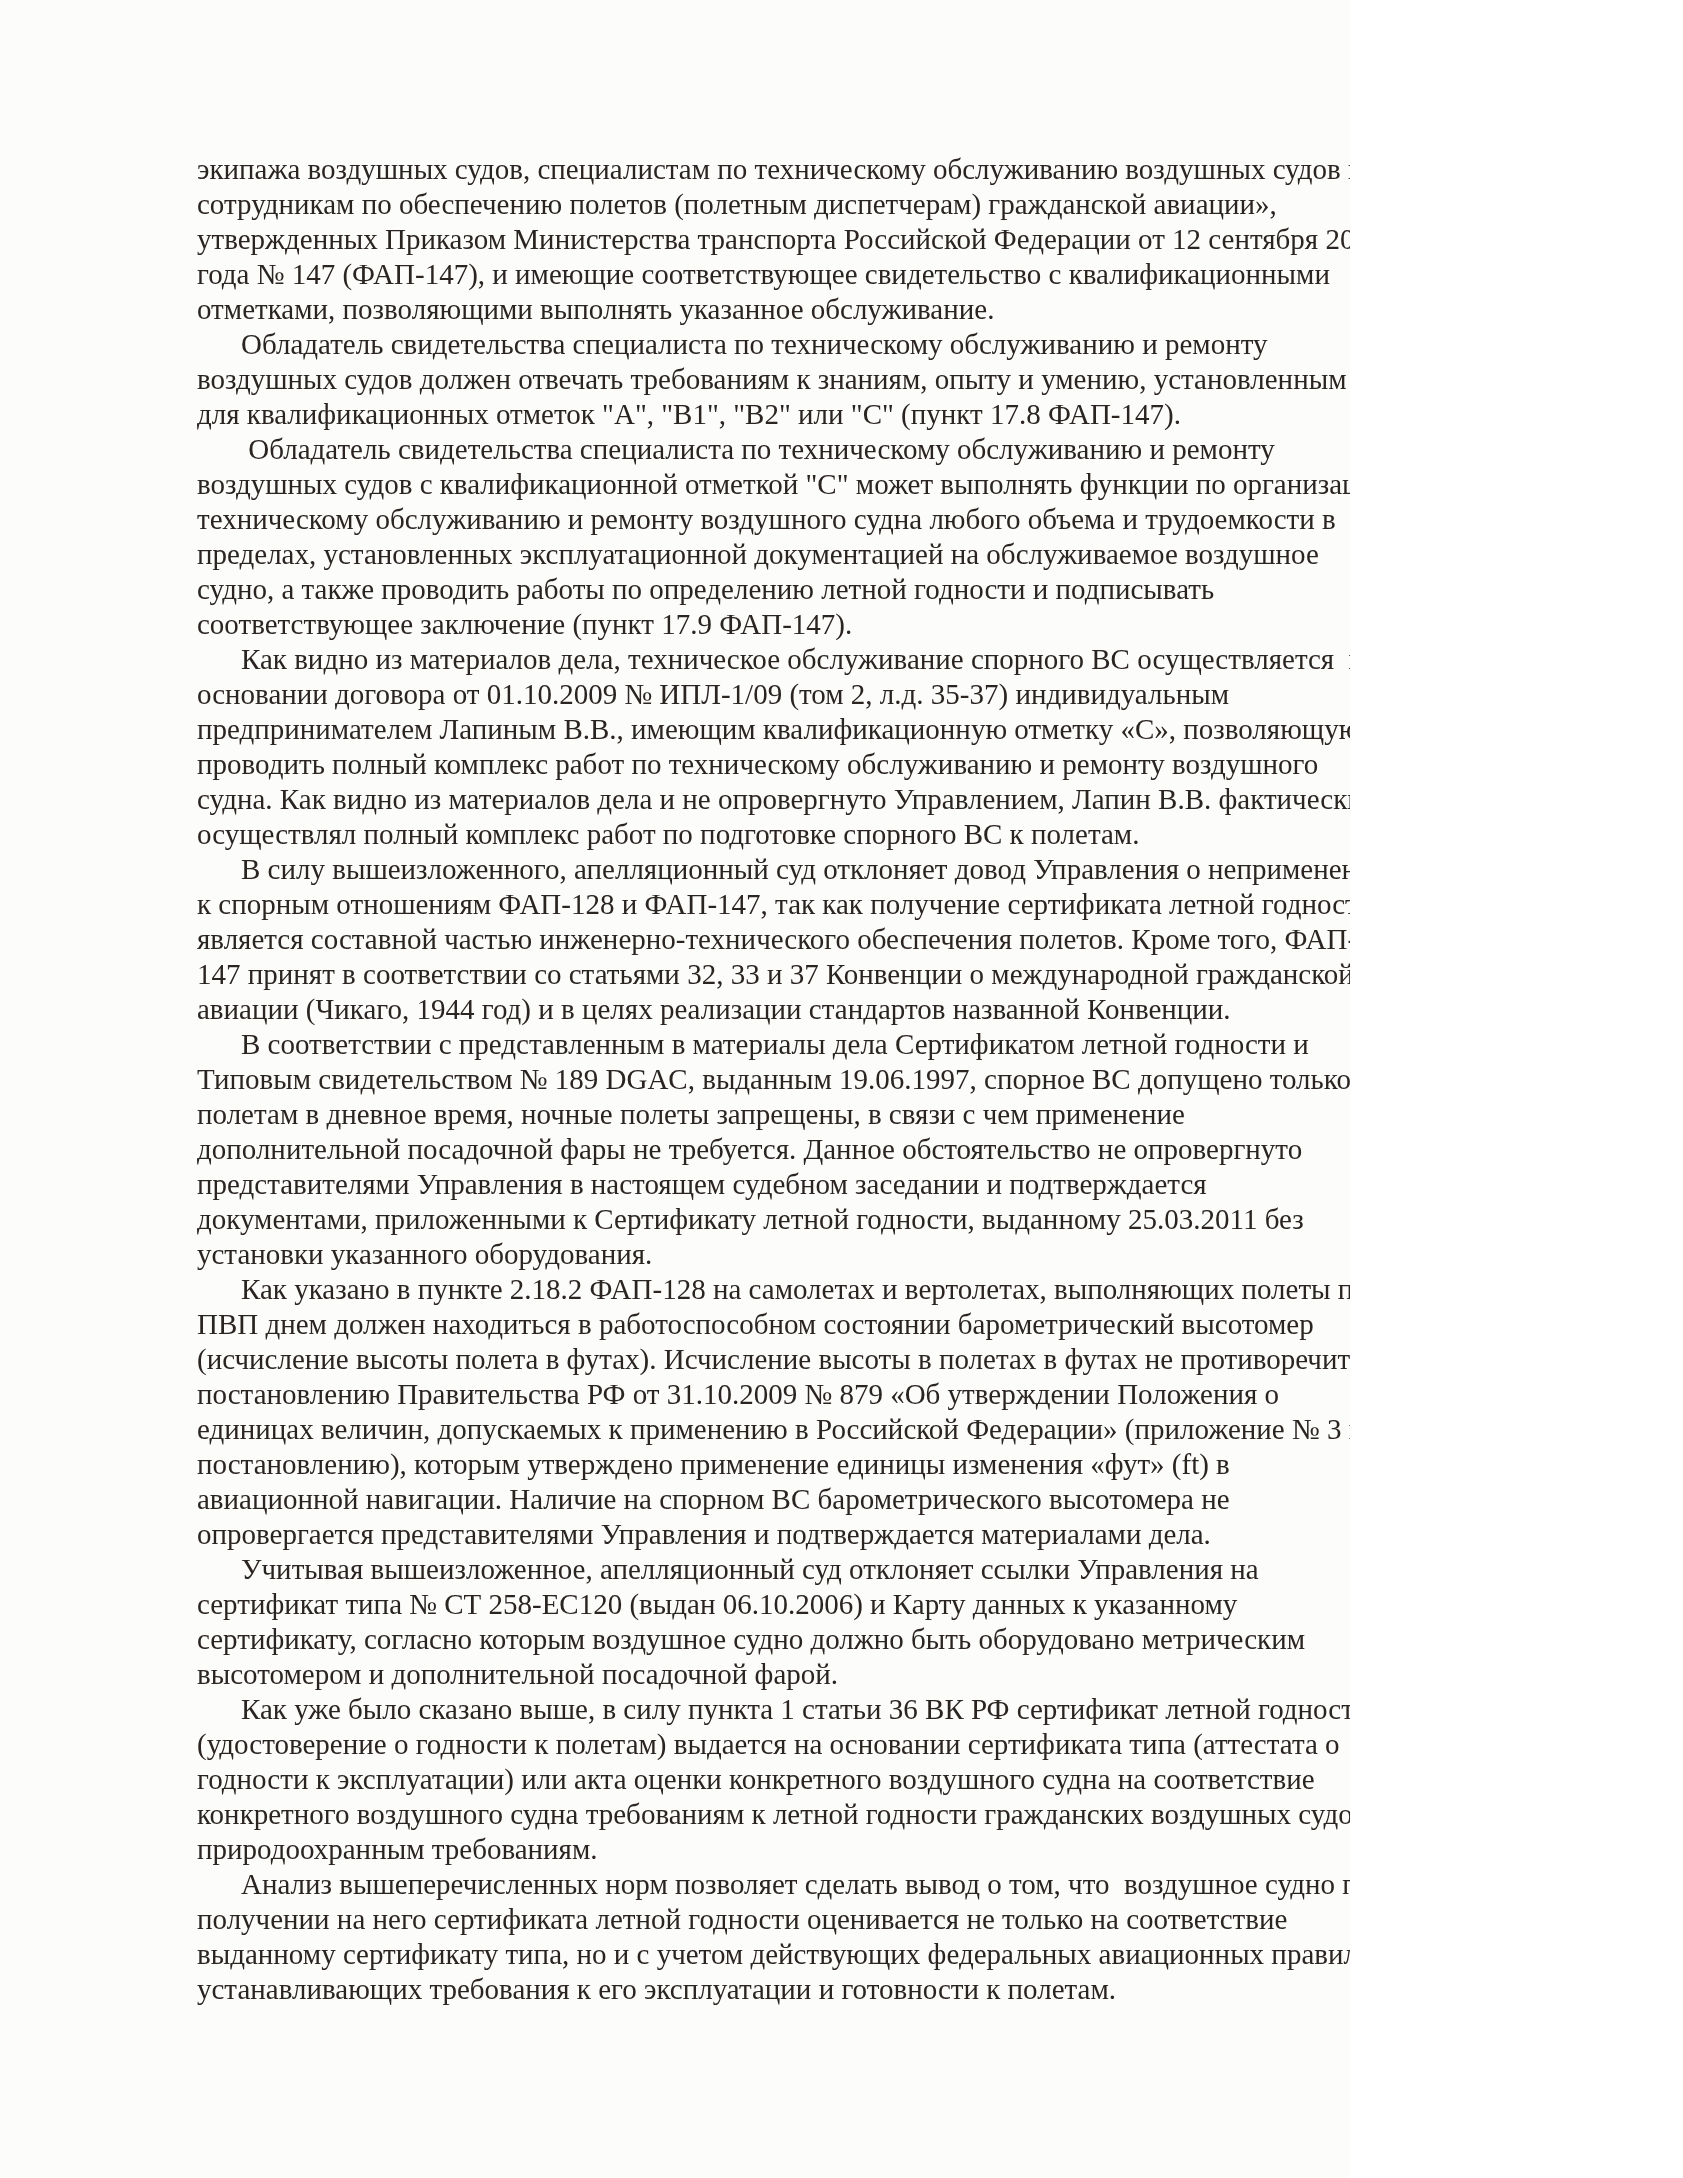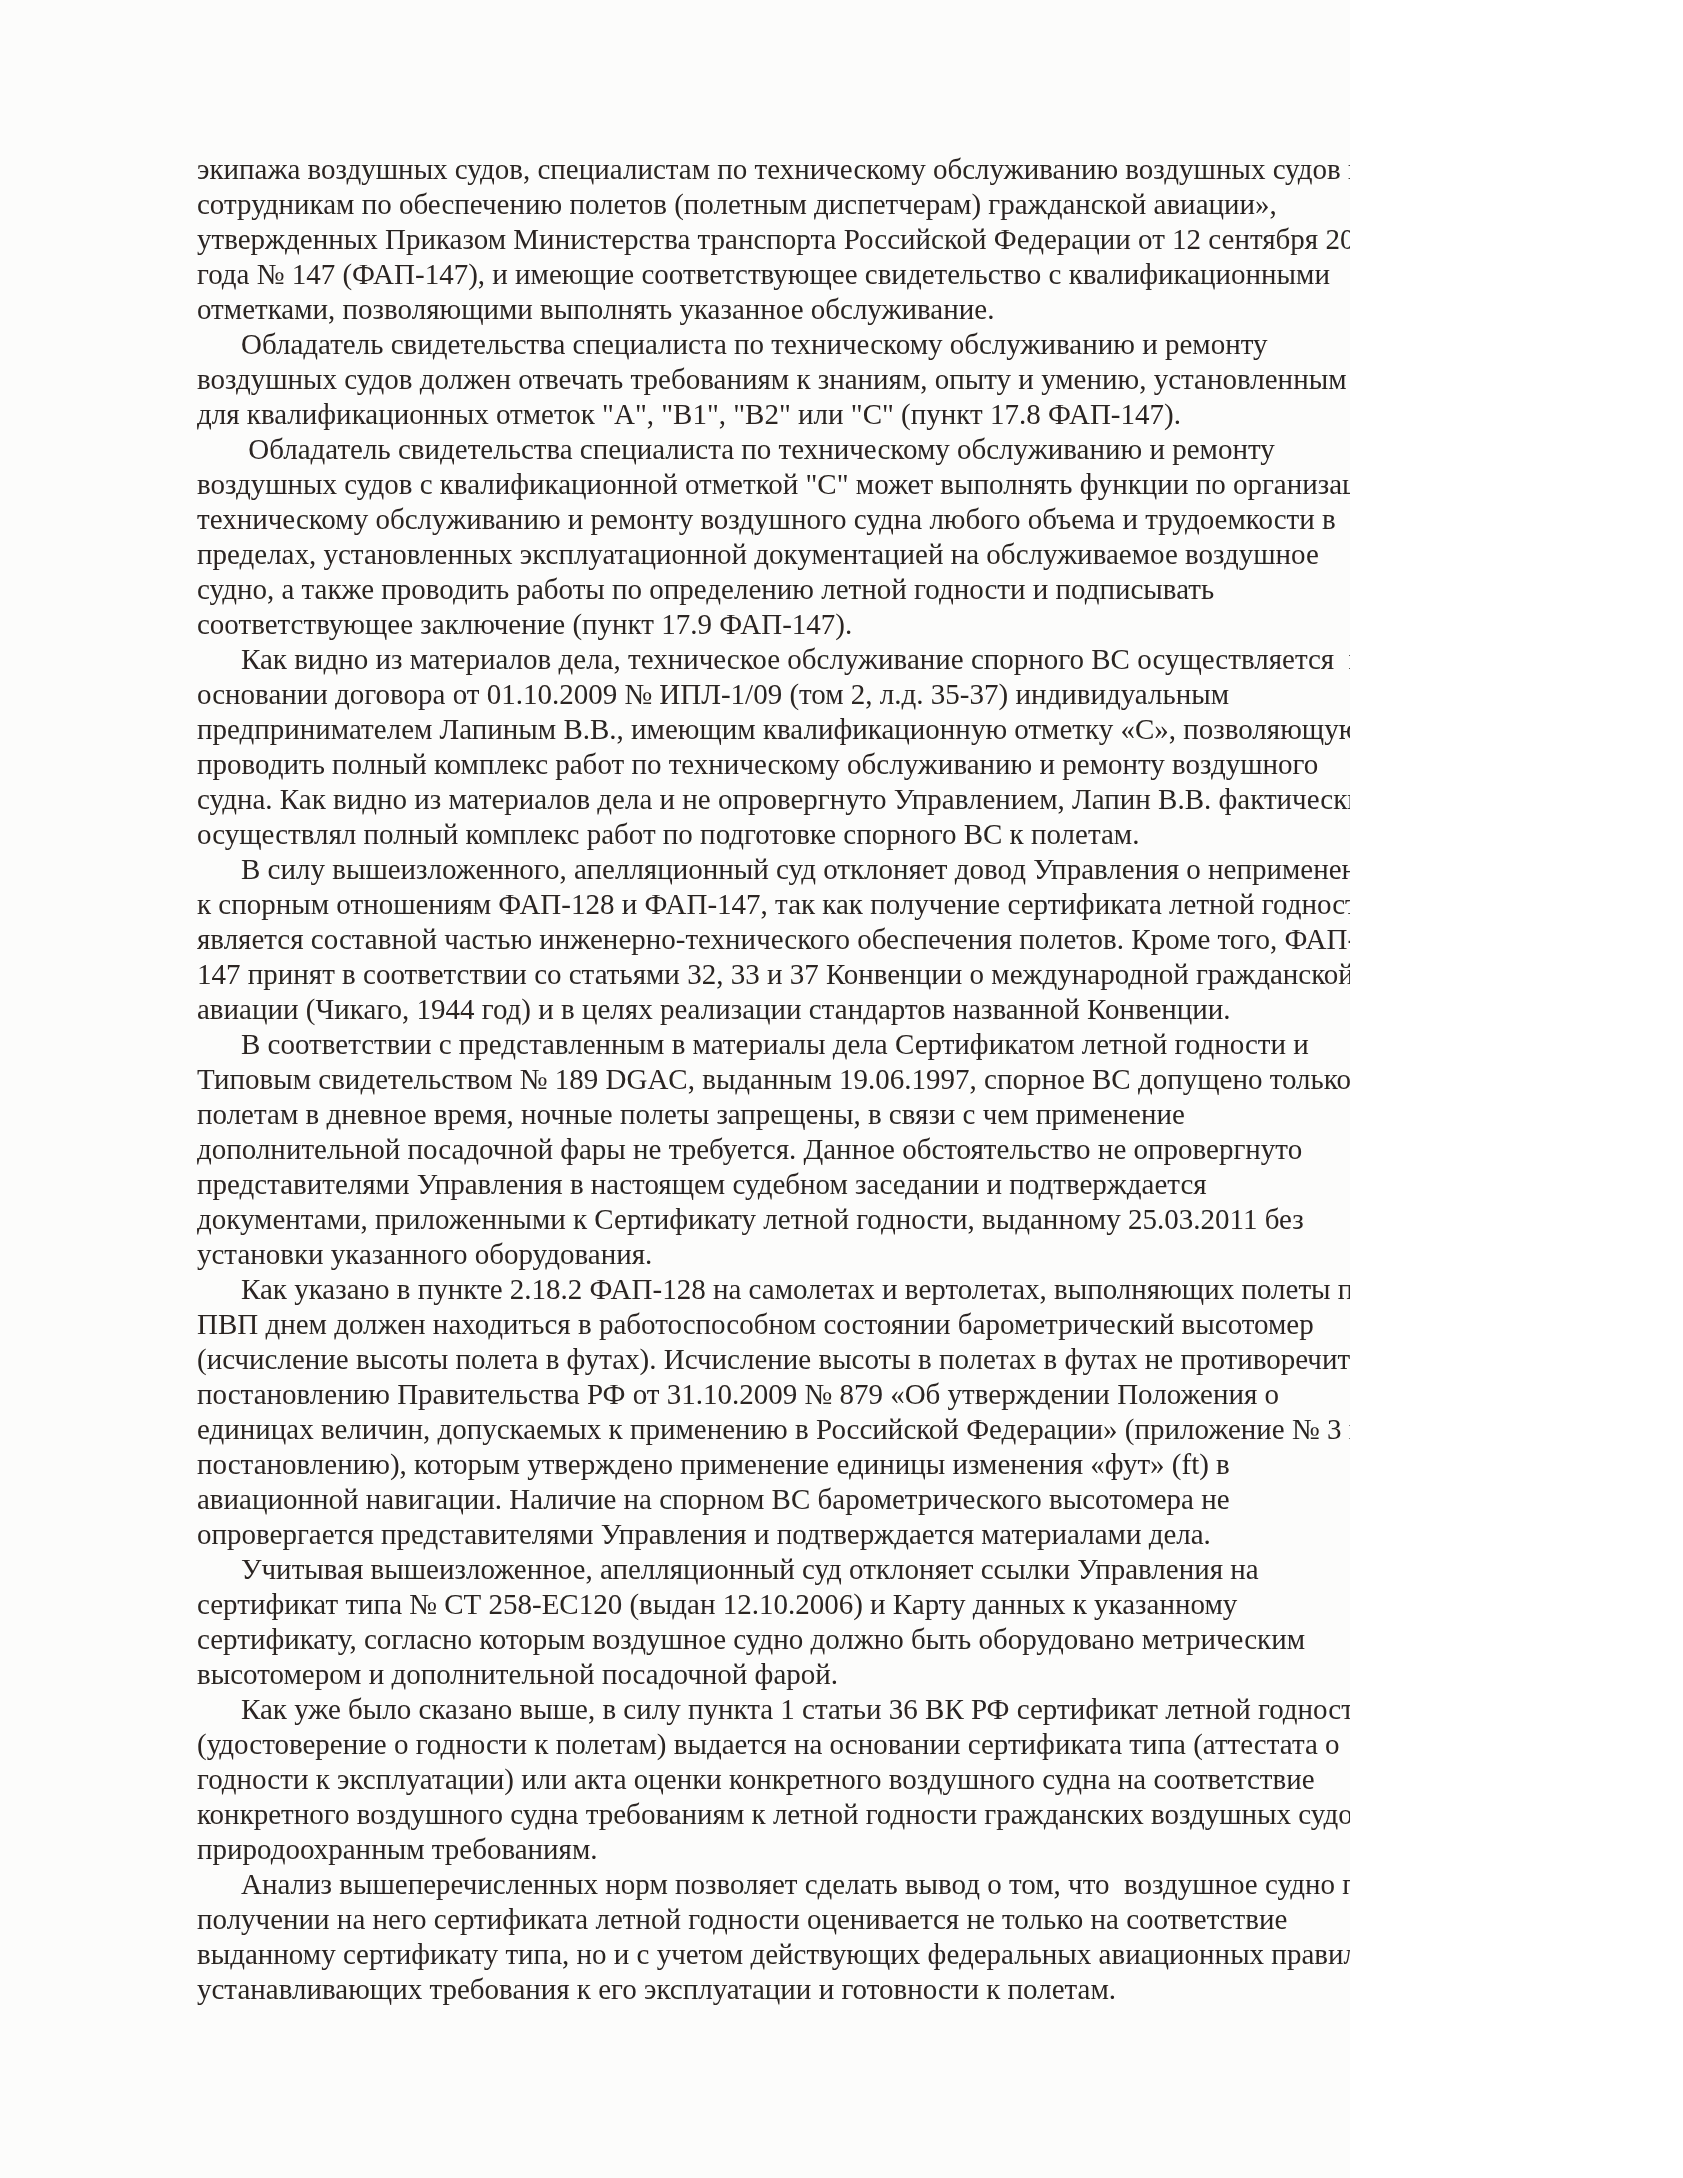--- a/index.html
+++ b/index.html
@@ -75,21 +75,21 @@
 установки указанного оборудования.</p>
       <p class="para indent">Как указано в пункте 2.18.2 ФАП-128 на самолетах и вертолетах, выполняющих полеты по
 ПВП днем должен находиться в работоспособном состоянии барометрический высотомер
 (исчисление высоты полета в футах). Исчисление высоты в полетах в футах не противоречит
 постановлению Правительства РФ от 31.10.2009 № 879 «Об утверждении Положения о
 единицах величин, допускаемых к применению в Российской Федерации» (приложение № 3 к
 постановлению), которым утверждено применение единицы изменения «фут» (ft) в
 авиационной навигации. Наличие на спорном ВС барометрического высотомера не
 опровергается представителями Управления и подтверждается материалами дела.</p>
       <p class="para indent">Учитывая вышеизложенное, апелляционный суд отклоняет ссылки Управления на
-сертификат типа № СТ 258-ЕС120 (выдан 12.10.2006) и Карту данных к указанному
+сертификат типа № СТ 258-ЕС120 (выдан 06.10.2006) и Карту данных к указанному
 сертификату, согласно которым воздушное судно должно быть оборудовано метрическим
 высотомером и дополнительной посадочной фарой.</p>
       <p class="para indent">Как уже было сказано выше, в силу пункта 1 статьи 36 ВК РФ сертификат летной годности
 (удостоверение о годности к полетам) выдается на основании сертификата типа (аттестата о
 годности к эксплуатации) или акта оценки конкретного воздушного судна на соответствие
 конкретного воздушного судна требованиям к летной годности гражданских воздушных судов и
 природоохранным требованиям.</p>
       <p class="para indent">Анализ вышеперечисленных норм позволяет сделать вывод о том, что  воздушное судно при
 получении на него сертификата летной годности оценивается не только на соответствие
 выданному сертификату типа, но и с учетом действующих федеральных авиационных правил,

